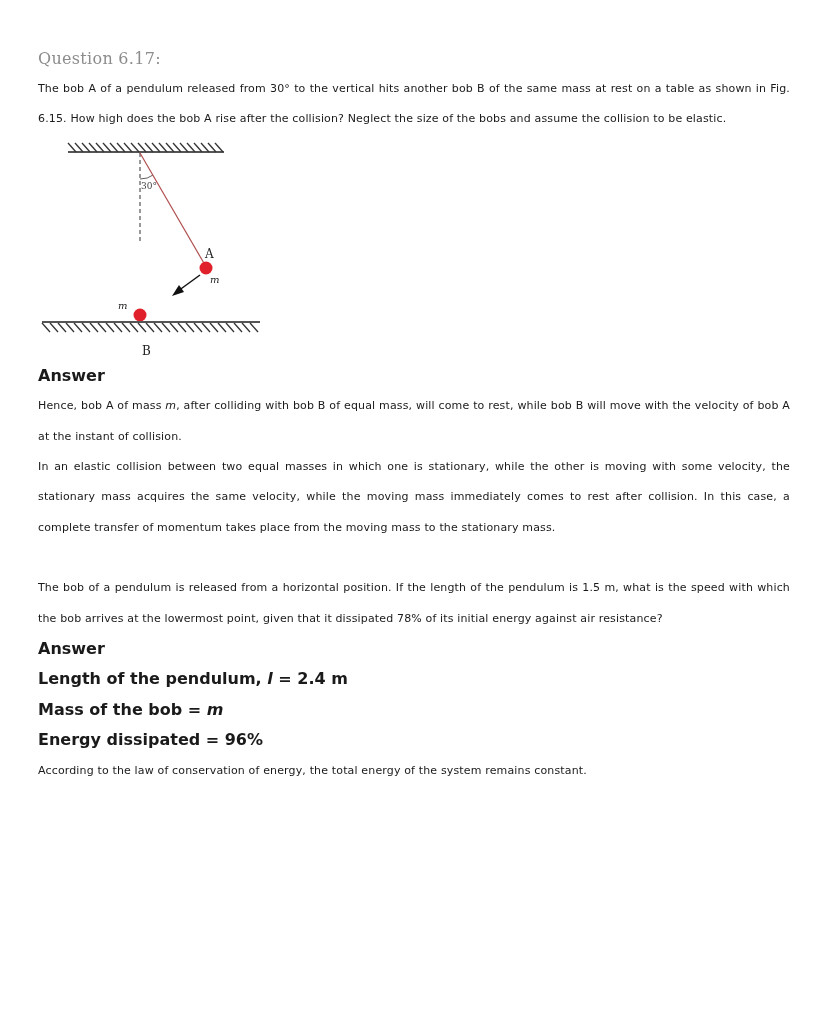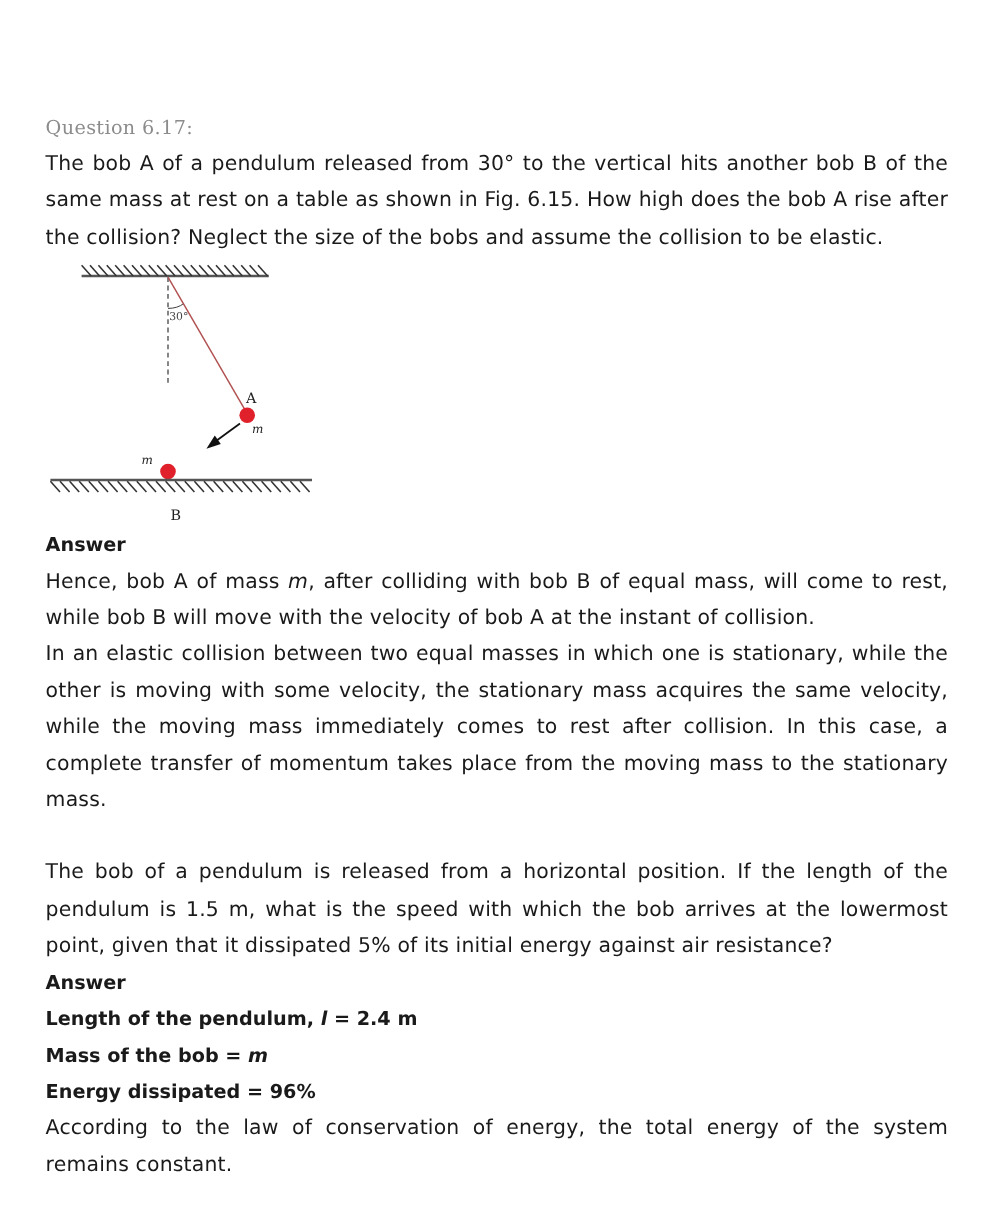--- a/index.html
+++ b/index.html
@@ -1,26 +1,26 @@
 <!DOCTYPE html>
 <html><head>
   <meta charset="utf-8">
   <style>
     html, body { margin: 0; padding: 0; background: #ffffff; }
     body {
       width: 840px; height: 1025px; position: relative; overflow: hidden;
       font-family: "DejaVu Sans", sans-serif; color: #1a1a1a;
     }
-    .page { position: absolute; left: 38px; top: 44px; width: 752px; margin-top: 48px; }
+    .page { position: absolute; left: 38px; top: 44px; width: 752px; }
     .q-head {
       font-family: "DejaVu Serif", serif; color: #8c8c8c; font-size: 16px;
       height: 30px; line-height: 30px; letter-spacing: 0.3px;
     }
     .para {
-      font-size: 17px; line-height: 30.4px; text-align: justify;
+      font-size: 11px; line-height: 30.4px; text-align: justify;
       letter-spacing: 0.15px; margin: 0;
     }
     .line { font-size: 16px; line-height: 30.4px; margin: 0; white-space: nowrap; font-weight: bold; }
     .figure { position: relative; width: 240px; height: 226px; margin: 0 0 0 0; }
     .gap { height: 30px; }
     em { font-style: italic; }
   </style>
 </head>
 <body>
 
@@ -114,20 +114,20 @@
       <text x="104" y="220" font-family="DejaVu Serif, serif" font-size="12" fill="#222">B</text>
     </svg>
   </div>
 
   <p class="line">Answer</p>
   <p class="para"><span>Hence, bob A of mass </span><em>m</em><span>, after colliding with bob B of equal mass, will come to rest, while bob B will move with the velocity of bob A at the instant of collision.</span></p>
   <p class="para">In an elastic collision between two equal masses in which one is stationary, while the other is moving with some velocity, the stationary mass acquires the same velocity, while the moving mass immediately comes to rest after collision. In this case, a complete transfer of momentum takes place from the moving mass to the stationary mass.</p>
 
   <div class="gap"></div>
 
-  <p class="para">The bob of a pendulum is released from a horizontal position. If the length of the pendulum is 1.5 m, what is the speed with which the bob arrives at the lowermost point, given that it dissipated 5% of its initial energy against air resistance?</p>
+  <p class="para">The bob of a pendulum is released from a horizontal position. If the length of the pendulum is 1.5 m, what is the speed with which the bob arrives at the lowermost point, given that it dissipated 78% of its initial energy against air resistance?</p>
   <p class="line">Answer</p>
   <p class="line"><span>Length of the pendulum, </span><em>l</em><span> = 2.4 m</span></p>
   <p class="line"><span>Mass of the bob = </span><em>m</em></p>
   <p class="line">Energy dissipated = 96%</p>
   <p class="para">According to the law of conservation of energy, the total energy of the system remains constant.</p>
 
 </div>
 
 </body></html>

